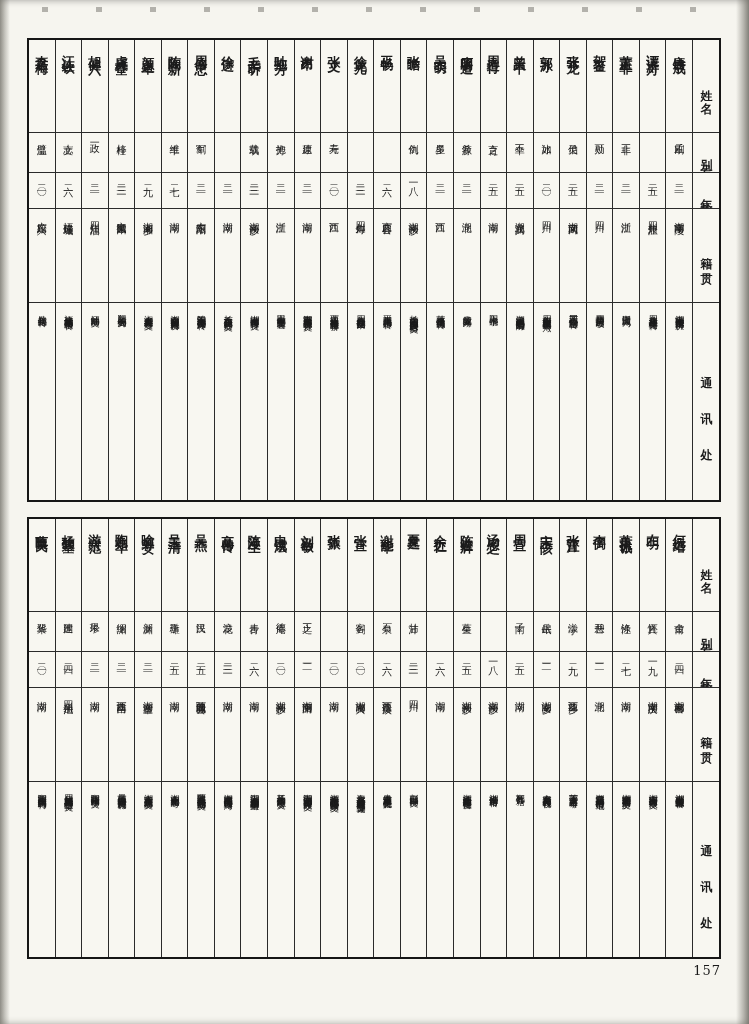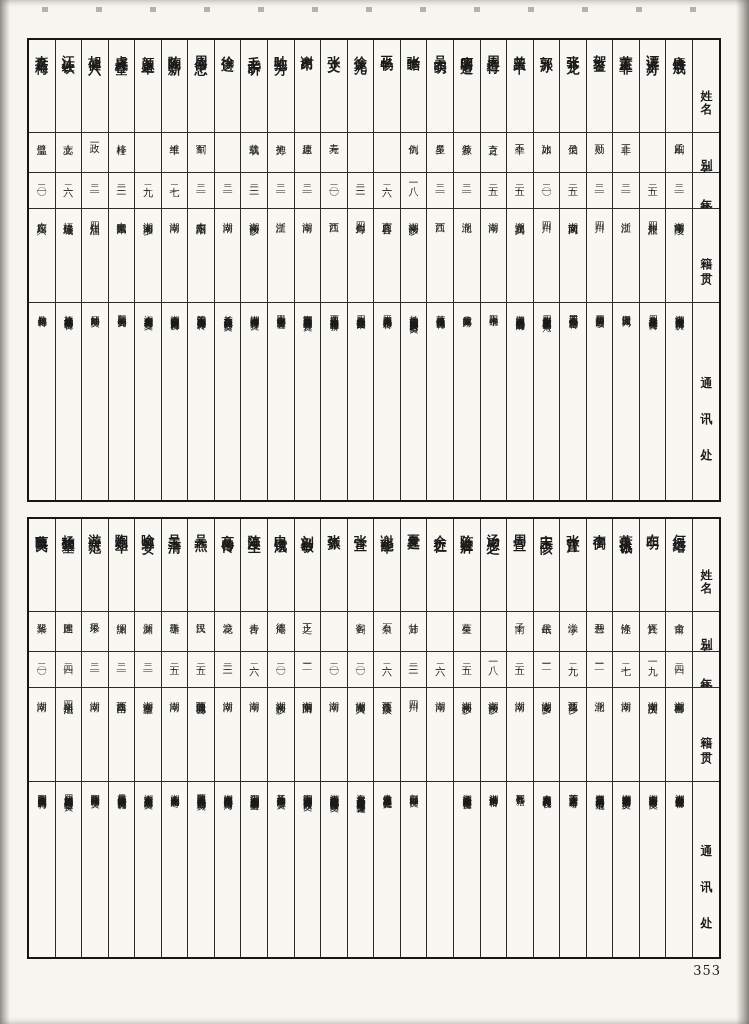--- a/index.html
+++ b/index.html
@@ -940,14 +940,14 @@
         </div>
         <div class="cell c-origin">
           <span class="vt origin-t">湖南</span>
         </div>
         <div class="cell c-address">
           <span class="vt addr-t">湖南益阳东门坎内大利昌转</span>
         </div>
       </div>
     </div>
 
-  <div class="page-number">353</div>
+  <div class="page-number">157</div>
 </div>
 
 </body></html>

